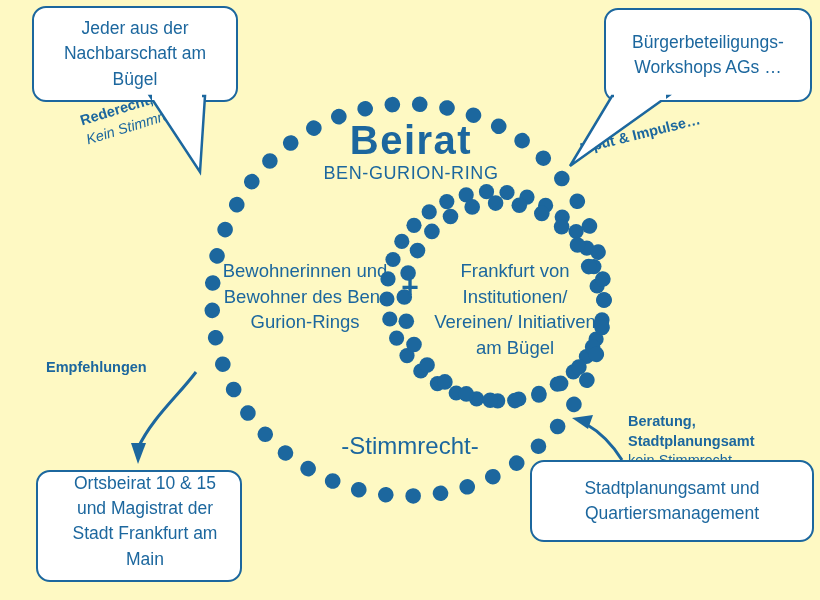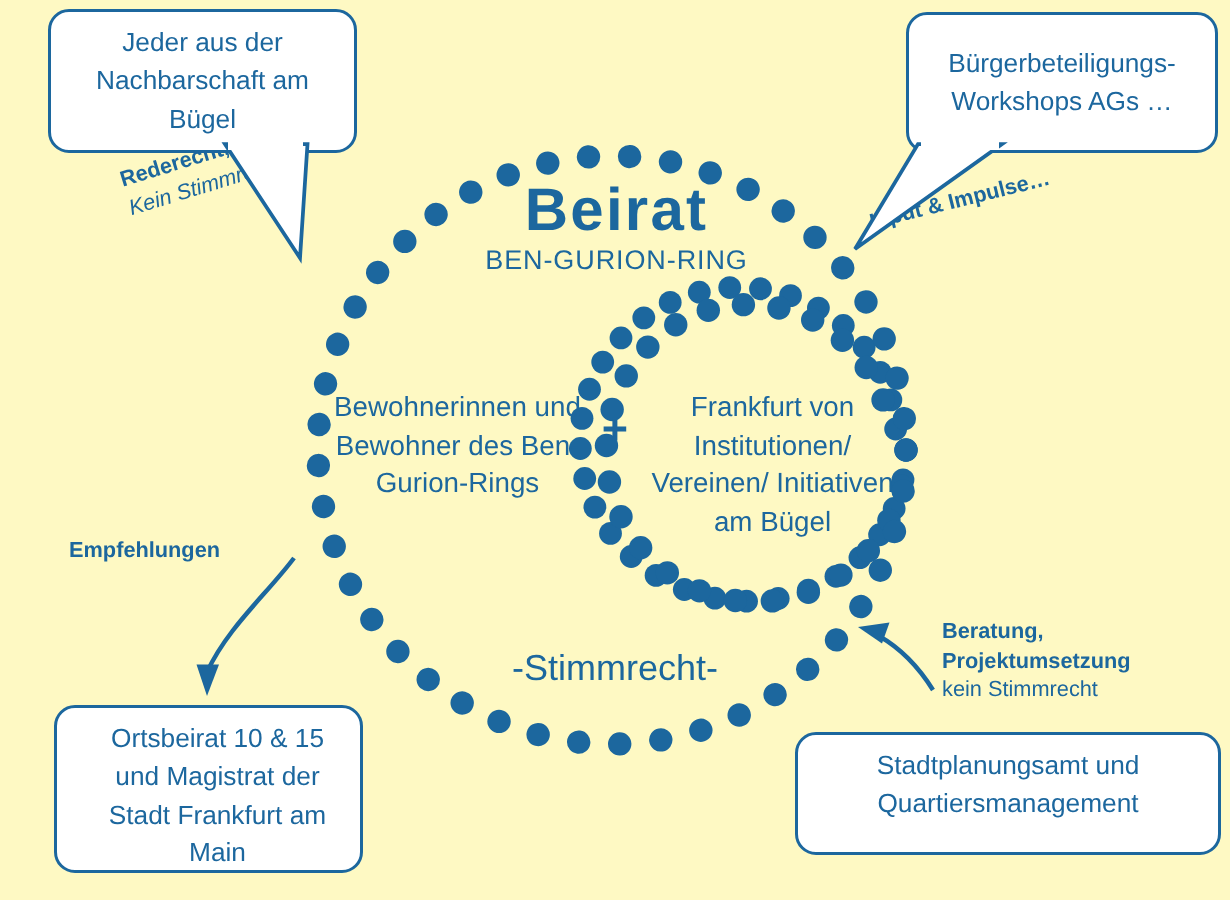--- a/index.html
+++ b/index.html
@@ -50,31 +50,31 @@
     display: flex;
     align-items: center;
     justify-content: center;
   }
   #box-ortsbeirat {
     left: 36px;
     top: 470px;
     width: 206px;
     height: 112px;
     display: flex;
-    align-items: flex-start;
+    align-items: flex-end;
     justify-content: center;
     padding-left: 22px;
   }
   #box-stadtplanung {
     left: 530px;
-    top: 488px;
+    top: 460px;
     width: 284px;
     height: 82px;
     display: flex;
-    align-items: flex-start;
+    align-items: center;
     justify-content: center;
   }
 
   
   #center-group {
     position: absolute;
     left: 206px;
     top: 118px;
     width: 410px;
     text-align: center;
@@ -328,17 +328,17 @@
   <div class="annot" id="annot-input">
     <div class="b">Input &amp; Impulse…</div>
   </div>
 
   <div class="annot" id="annot-abstimmungen">
     <div class="b">Empfehlungen</div>
   </div>
 
   <div class="annot" id="annot-beratung">
     <div class="b">Beratung,</div>
-    <div class="b">Projektumsetzung</div>
+    <div class="b">Stadtplanungsamt</div>
     <div>kein Stimmrecht</div>
   </div>
 
 </div>
 
 </body></html>

